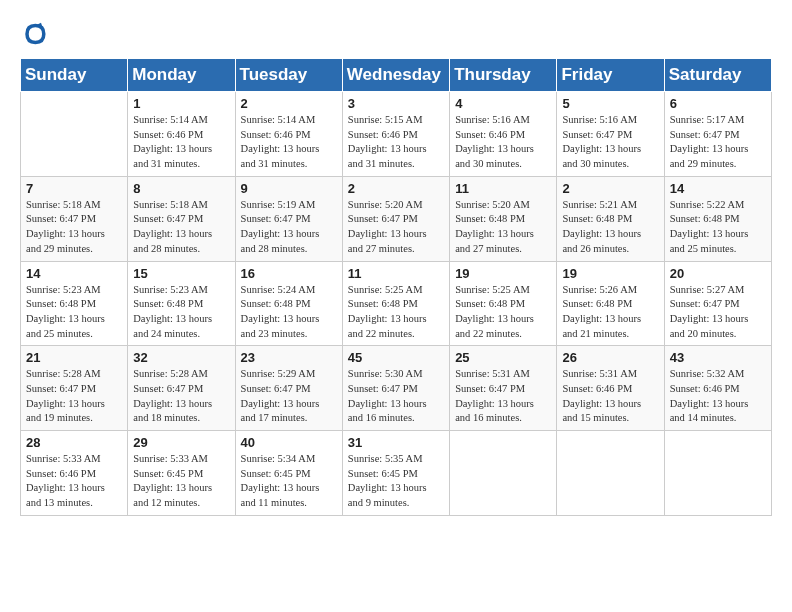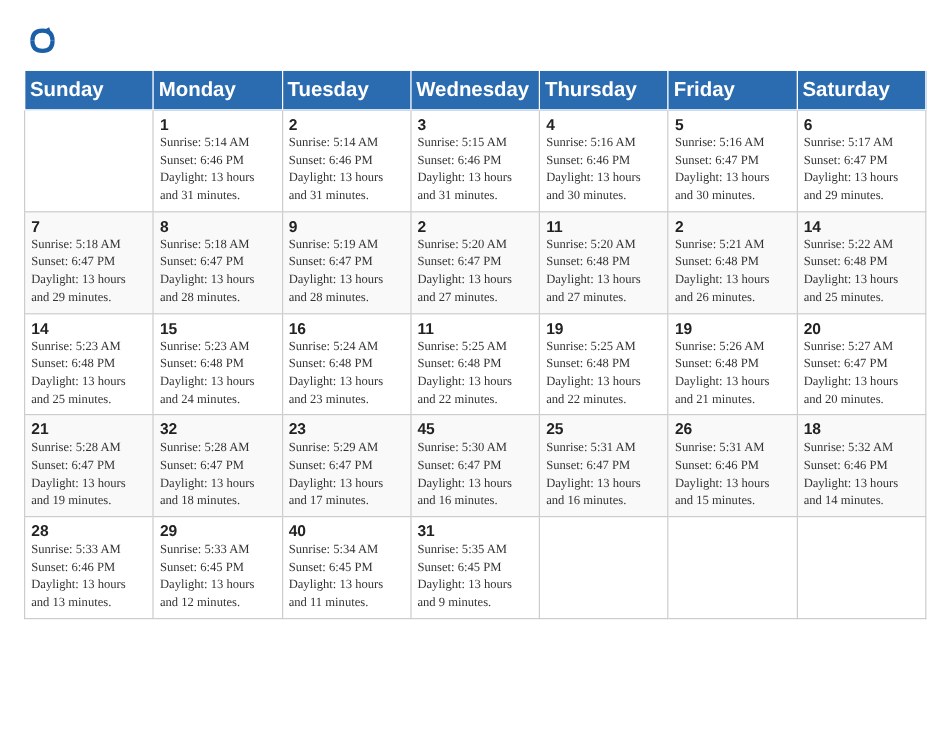--- a/index.html
+++ b/index.html
@@ -329,21 +329,21 @@
       </td>
         <td>
         <span class="day-number">26</span>
         <div class="day-info">
           Sunrise: 5:31 AM<br>
           Sunset: 6:46 PM<br>
           Daylight: 13 hours and 15 minutes.
         </div>
       </td>
         <td>
-        <span class="day-number">18</span>
+        <span class="day-number">43</span>
         <div class="day-info">
           Sunrise: 5:32 AM<br>
           Sunset: 6:46 PM<br>
           Daylight: 13 hours and 14 minutes.
         </div>
       </td>
       </tr>
       <tr>
         <td>
         <span class="day-number">28</span>

